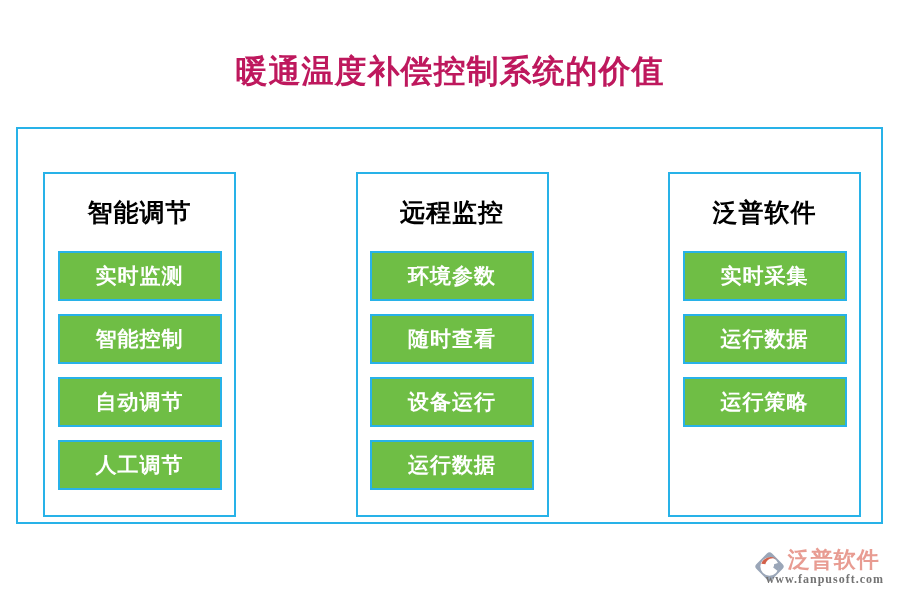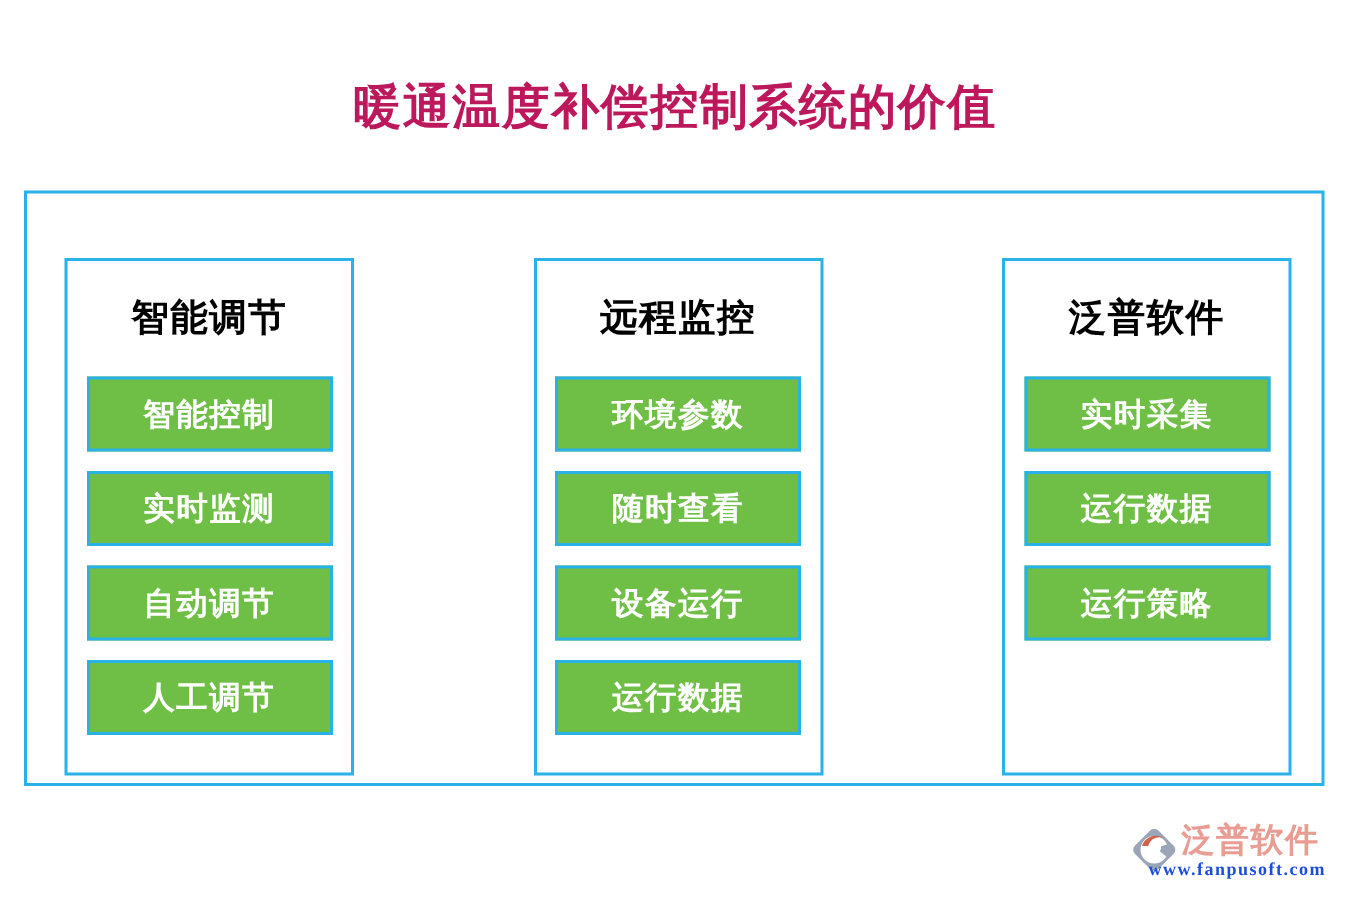--- a/index.html
+++ b/index.html
@@ -94,41 +94,41 @@
   }
   .logo-brand {
     font-size: 22px;
     font-weight: bold;
     color: #e89c92;
     line-height: 24px;
     letter-spacing: 1px;
   }
   .logo-url {
     font-size: 12px;
-    color: #1d4ed8;
+    color: #737373;
     line-height: 14px;
     margin-left: -22px;
     letter-spacing: 1px;
     font-family: "Liberation Serif", "DejaVu Serif", serif;
     font-weight: bold;
   }
 </style>
 </head>
 <body>
 
 <div class="stage">
 
   <h1 class="main-title">暖通温度补偿控制系统的价值</h1>
 
   <div class="outer-box">
 
     <div class="column">
       <div class="col-title">智能调节</div>
+      <div class="pill">实时监测</div>
       <div class="pill">智能控制</div>
-      <div class="pill">实时监测</div>
       <div class="pill">自动调节</div>
       <div class="pill">人工调节</div>
     </div>
 
 
     <div class="column">
       <div class="col-title">远程监控</div>
       <div class="pill">环境参数</div>
       <div class="pill">随时查看</div>
       <div class="pill">设备运行</div>

